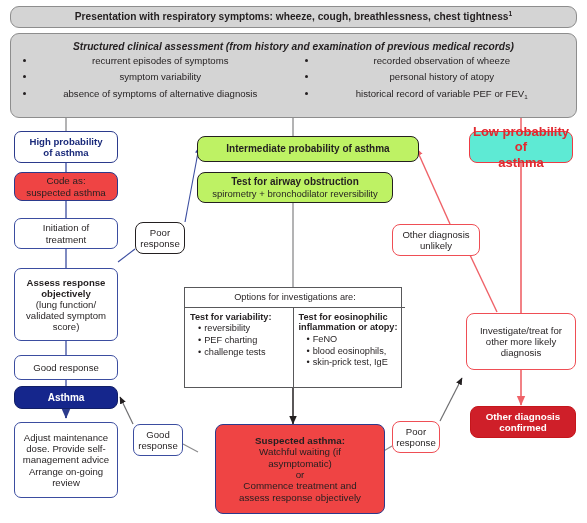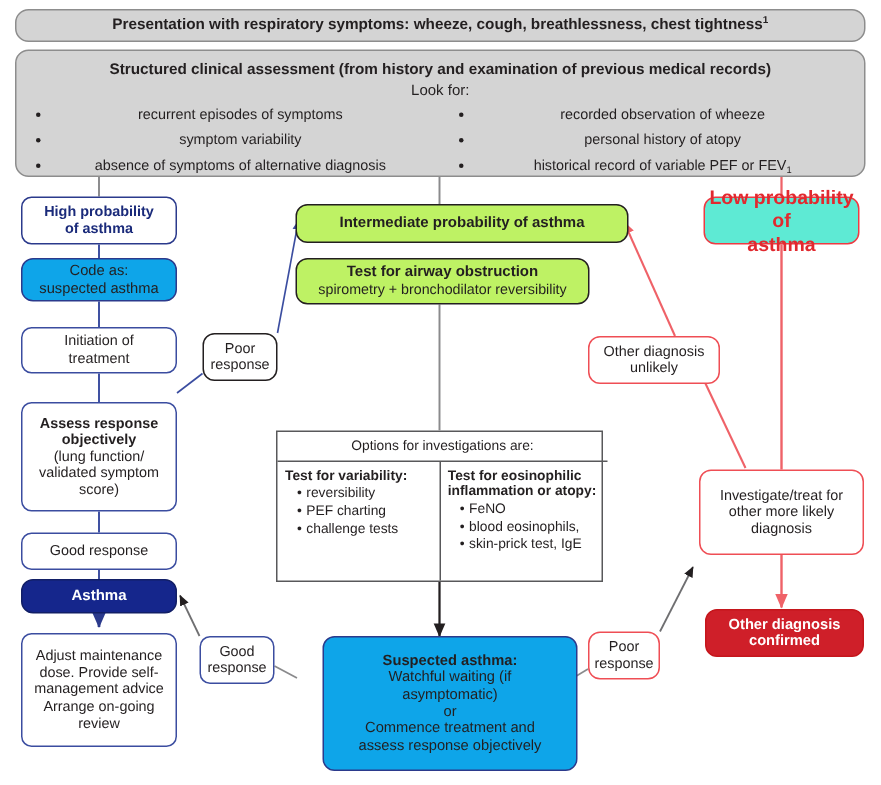--- a/index.html
+++ b/index.html
@@ -51,20 +51,21 @@
     font-size: 10px;
     align-items: stretch;
     justify-content: flex-start;
     padding: 7px 10px 6px 10px;
   }
   .assess-title {
     font-weight: bold;
     font-size: 10.2px;
     text-align: center;
     margin-bottom: 2px;
+    font-style: italic;
   }
   .assess-sub {
     text-align: center;
     font-size: 10px;
     margin-bottom: 5px;
   }
   .assess-cols {
     display: flex;
     gap: 18px;
     font-size: 9.6px;
@@ -86,21 +87,21 @@
     border: 1.7px solid #2b3a8c;
     border-radius: 7px;
     background: #ffffff;
     font-size: 9.6px;
     color: #1a2a7a;
     font-weight: bold;
   }
   .blueFillBold {
     border: 1.7px solid #2b3a8c;
     border-radius: 8px;
-    background: #0ea5e9;
+    background: #ef4444;
     font-size: 9.8px;
     text-align: center;
   }
   .navyFill {
     border: 1.5px solid #121f66;
     border-radius: 8px;
     background: #15268c;
     color: #ffffff;
     font-weight: bold;
     font-size: 10px;
@@ -235,21 +236,20 @@
     <line x1="450" y1="224" x2="416" y2="148" stroke="#ef6268" stroke-width="1.4" marker-end="url(#arrRed)"></line>
     <line x1="470" y1="255" x2="497" y2="312" stroke="#ef6268" stroke-width="1.4"></line>
   </svg>
 
   <div class="node banner" style="left:10px; top:6px; width:567px; height:22px;">
     <div><span>Presentation with respiratory symptoms:  wheeze, cough, breathlessness, chest tightness</span><sup>1</sup></div>
   </div>
 
   <div class="node assessbox" style="left:10px; top:33px; width:567px; height:85px;">
     <div class="assess-title">Structured clinical assessment (from history and examination of previous medical records)</div>
-    <div class="assess-sub">Look for:</div>
     <div class="assess-cols">
       <ul>
         <li>recurrent episodes of symptoms</li>
         <li>symptom variability</li>
         <li>absence of symptoms of alternative diagnosis</li>
       </ul>
       <ul>
         <li>recorded observation of wheeze</li>
         <li>personal history of atopy</li>
         <li><span>historical record of variable PEF or FEV</span><sub>1</sub></li>

